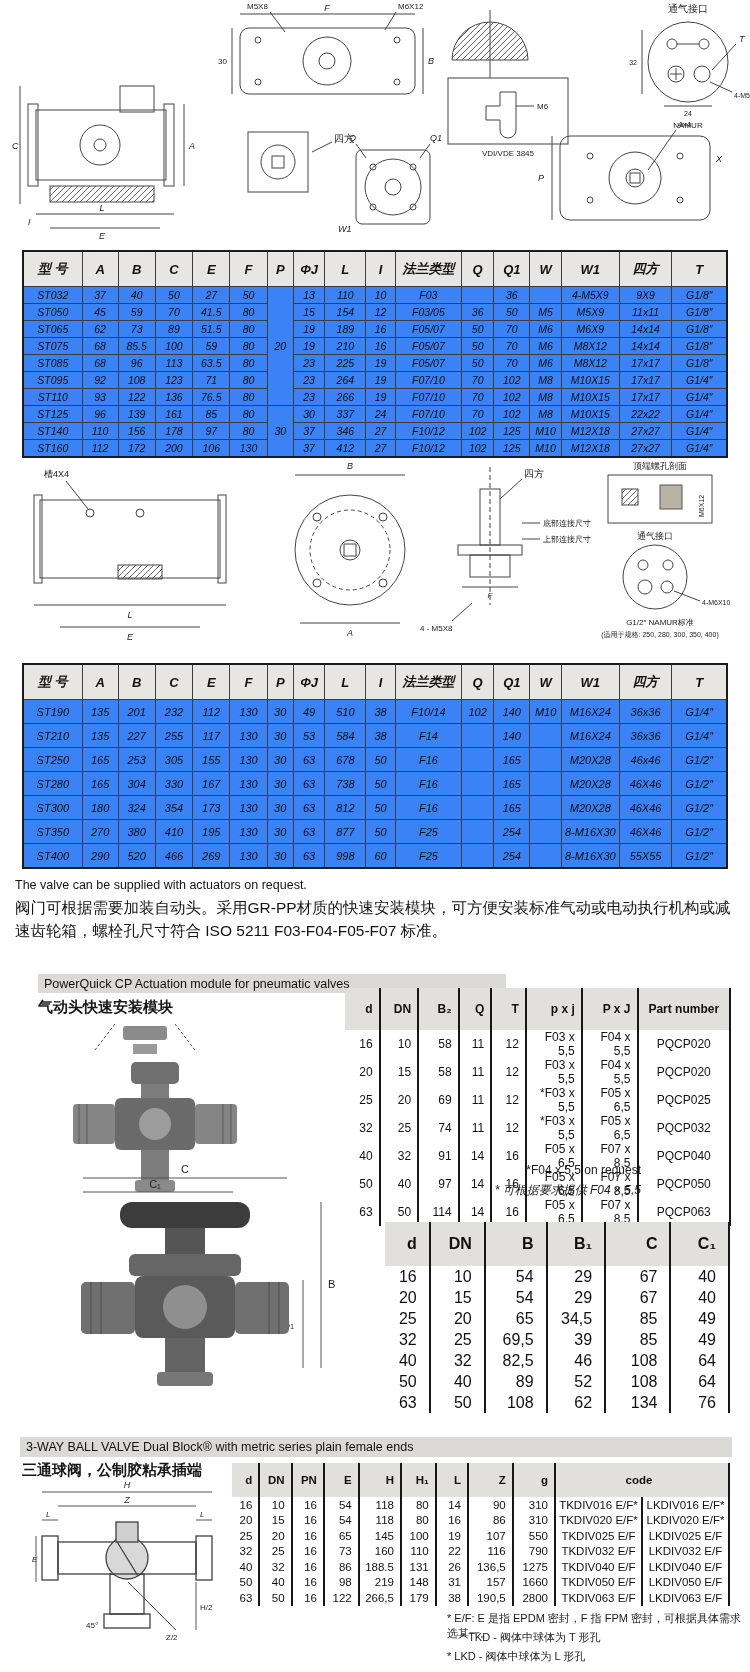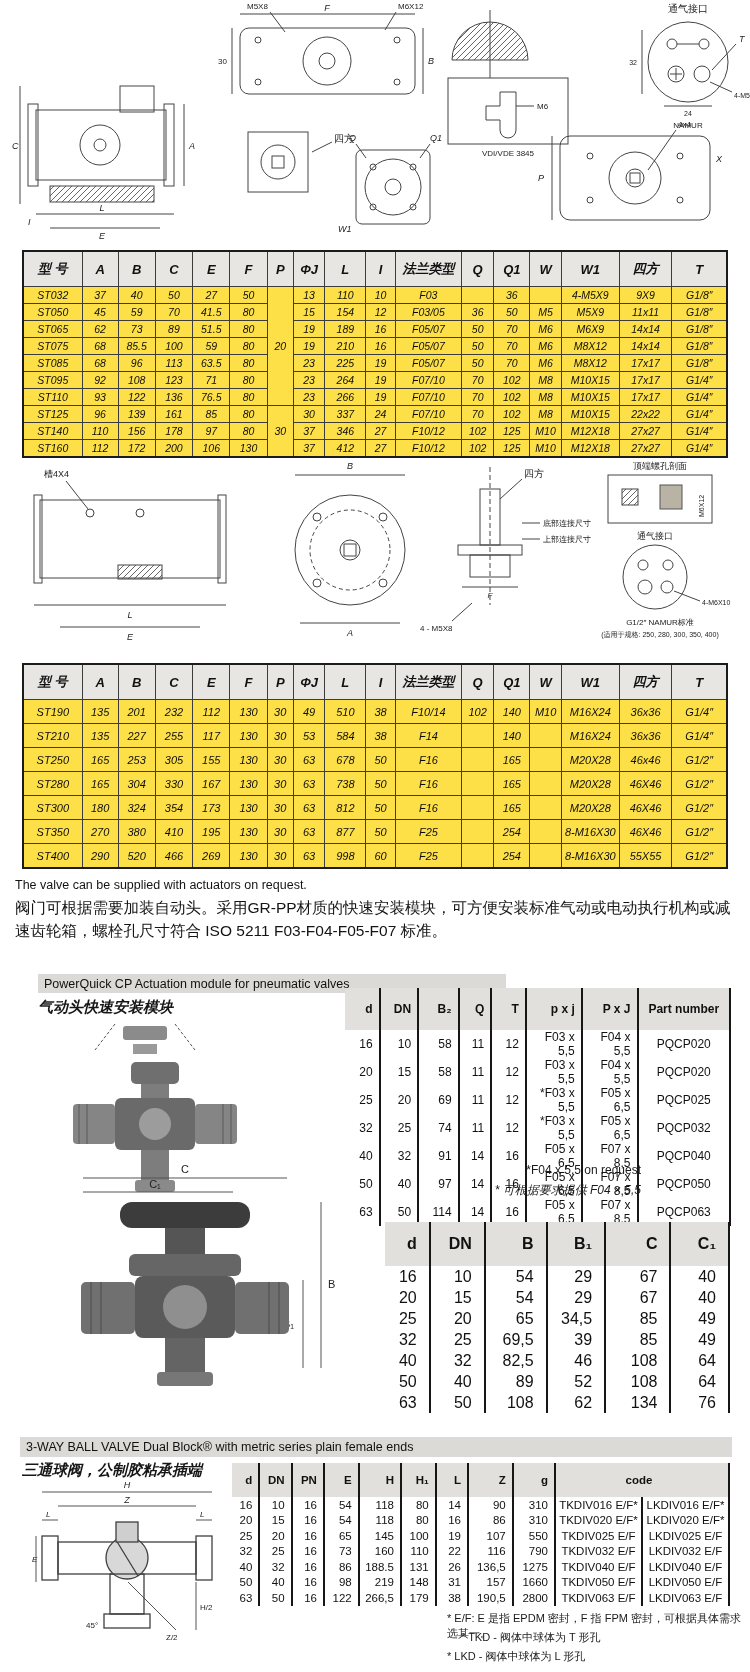--- a/index.html
+++ b/index.html
@@ -3,21 +3,21 @@
 <meta charset="utf-8">
 <style>
   html,body{margin:0;padding:0;}
   body{width:750px;height:1672px;background:#f6f6f4;font-family:"Liberation Sans",sans-serif;}
   .page{position:relative;width:750px;height:1672px;background:#ffffff;overflow:hidden;color:#111;}
   svg text{font-family:"Liberation Sans",sans-serif;fill:#222;}
   .draw{position:absolute;}
 
   
   .st-table{position:absolute;left:22px;width:706px;border-collapse:collapse;table-layout:fixed;
-            border:2px solid #1b1b1b;background:#fde047;font-style:italic;text-align:center;}
+            border:2px solid #1b1b1b;background:#3b82f6;font-style:italic;text-align:center;}
   .st-table th{background:#e8e6e3;border:1px solid #3c3c3c;font-size:13px;height:34px;font-weight:bold;padding:0;}
   .st-table td{border:1px solid #3c3c3c;padding:0;color:#0d0d0d;}
   .t1{top:250px;}
   .t1 td{height:16px;font-size:10.5px;}
   .t2{top:663px;}
   .t2 td{height:23px;font-size:11px;}
 
   
   .plain-table{position:absolute;border-collapse:collapse;table-layout:fixed;background:#fff;}
   .plain-table th{background:#e2e0dd;font-weight:bold;padding:0 6px 0 0;}
@@ -38,21 +38,21 @@
   .tw-table th:last-child{text-align:center;}
   .tw-table td:nth-child(10),.tw-table td:nth-child(11){text-align:center;padding:0 2px;}
 
   .intro{position:absolute;left:15px;top:878px;width:724px;}
   .intro p{margin:0 0 4px 0;font-size:12.5px;color:#141414;}
   .intro p.zh{font-size:15.5px;line-height:23px;margin-top:3px;}
 
   .bar{position:absolute;background:#dbdad7;color:#111;display:flex;align-items:center;padding-left:6px;}
   .pq-bar{left:38px;top:974px;width:462px;height:19px;font-size:12.5px;}
   .tw-bar{left:20px;top:1437px;width:706px;height:20px;font-size:12.5px;}
-  .zh-title{position:absolute;font-weight:bold;color:#161616;font-style:italic;}
+  .zh-title{position:absolute;font-weight:bold;color:#161616;}
   .pq-zh{left:38px;top:998px;font-size:15px;}
   .tw-zh{left:22px;top:1461px;font-size:15px;}
 
   .footnote{position:absolute;color:#1a1a1a;}
   .pq-fn1{left:345px;top:1163px;width:296px;text-align:right;font-size:12px;}
   .pq-fn2{left:345px;top:1182px;width:296px;text-align:right;font-size:12px;font-style:italic;}
   .tw-fn0{left:447px;top:1611px;font-size:11px;}
   .tw-fn1{left:461px;top:1630px;font-size:11px;}
   .tw-fn2{left:447px;top:1649px;font-size:11px;}
 </style>

